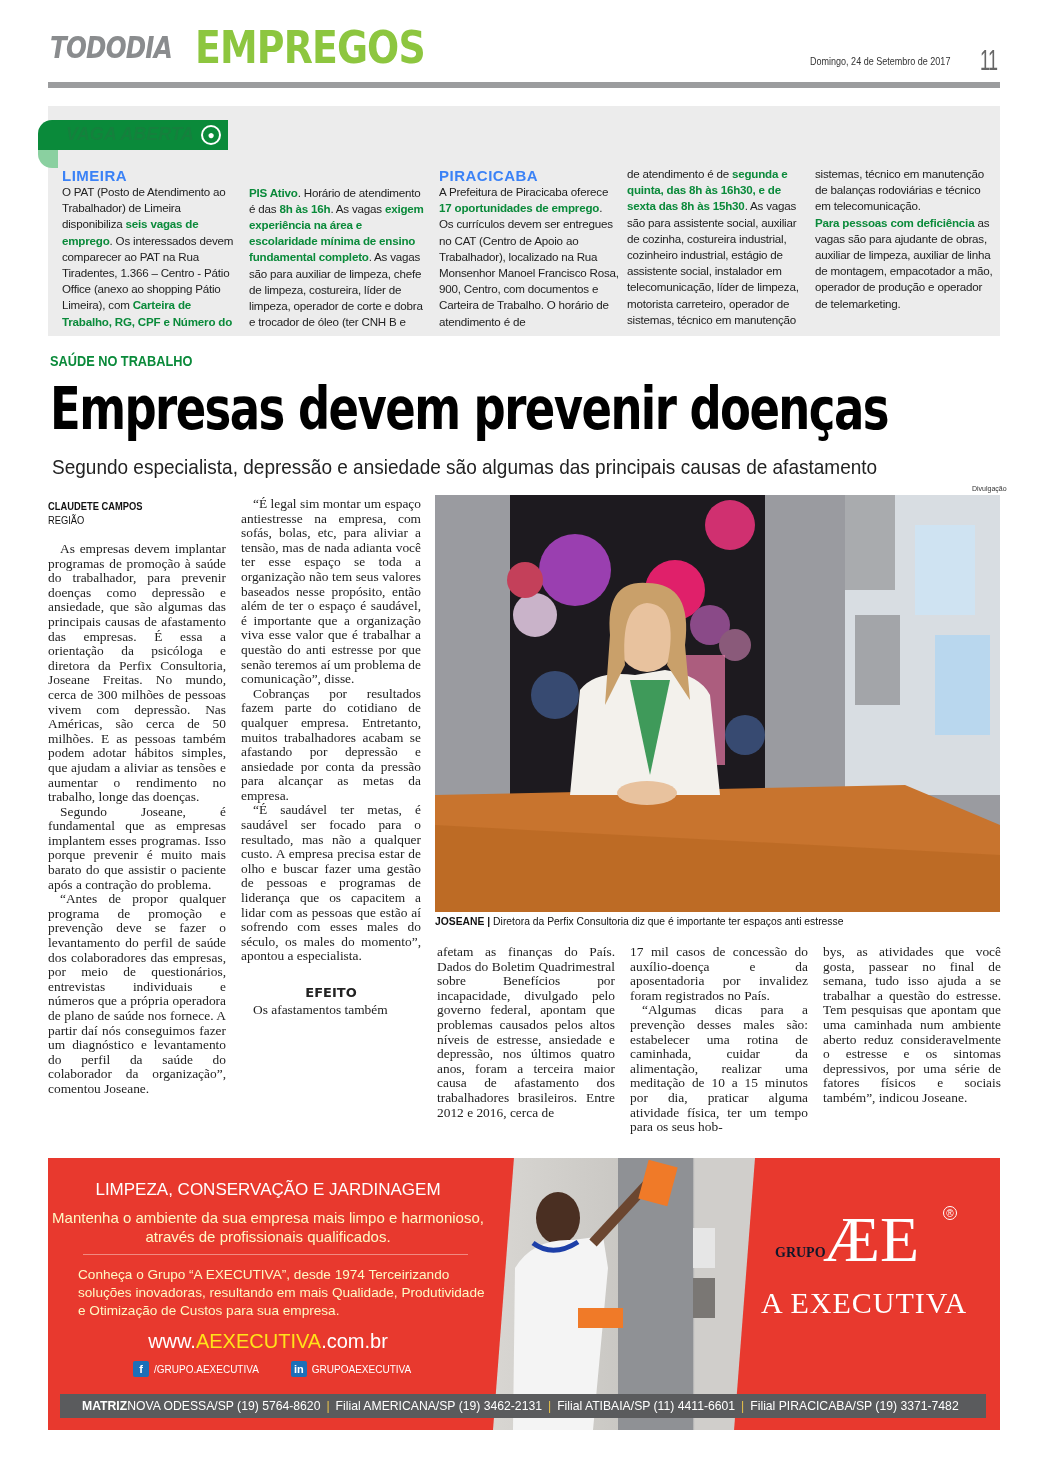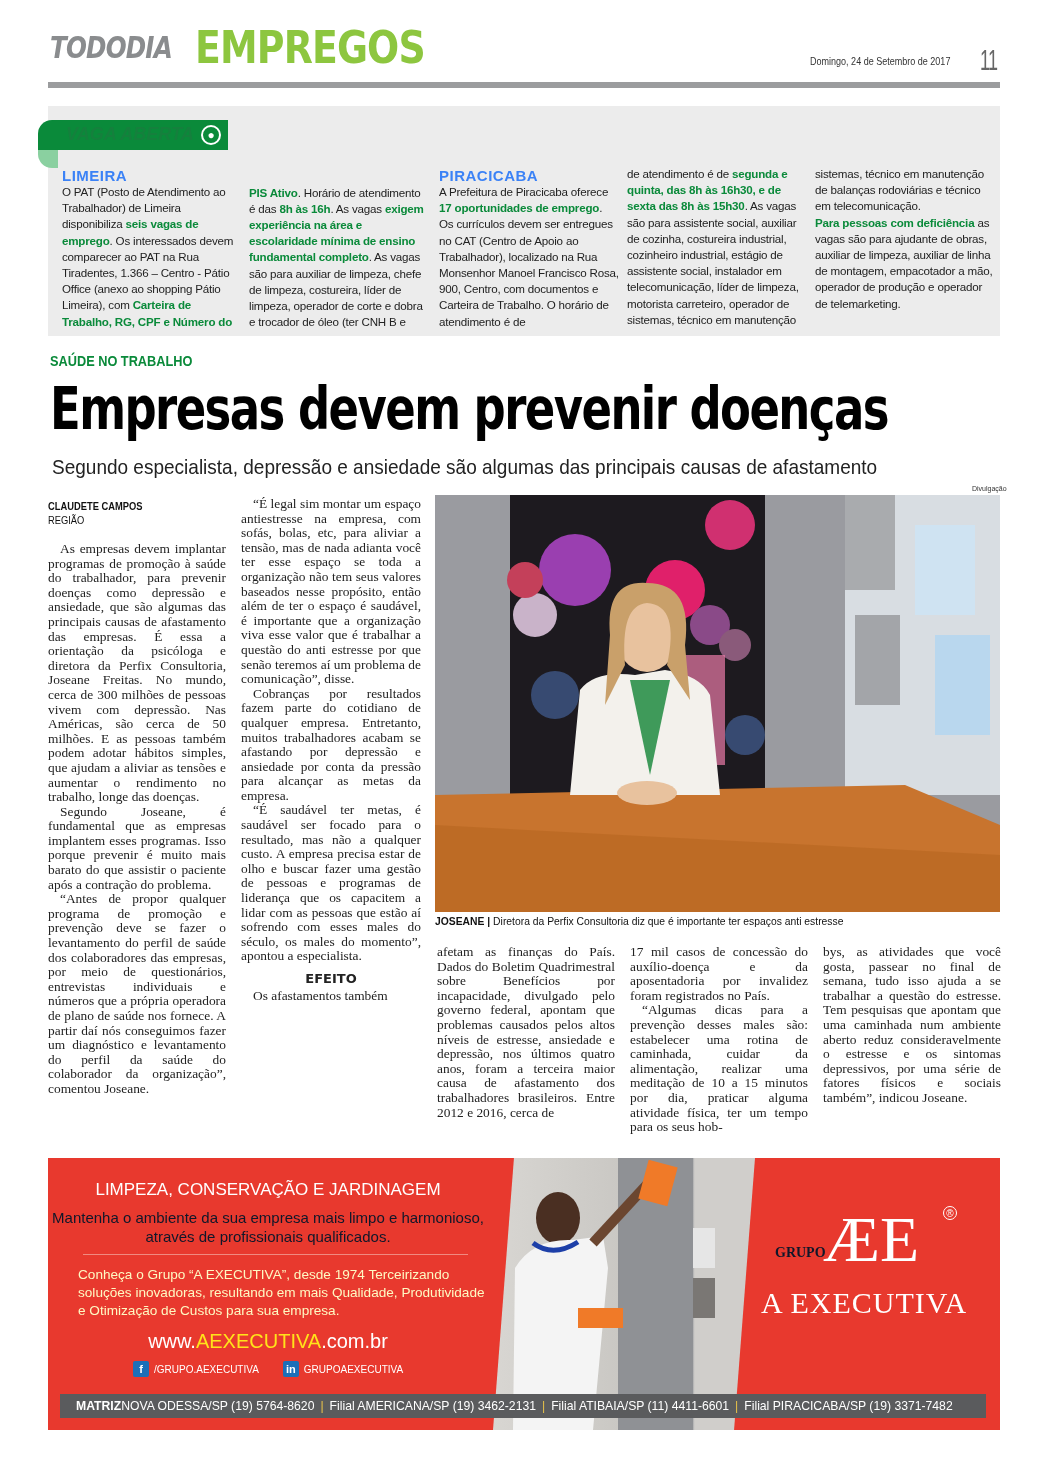--- a/index.html
+++ b/index.html
@@ -23,38 +23,38 @@
 
 #kicker{left:50px;top:352px;font-size:15px;font-weight:bold;color:#0a8a3a;transform:scaleX(0.85);transform-origin:left}
 #headline{left:50px;top:378px;font-family:"DejaVu Sans",sans-serif;font-weight:bold;font-size:58px;color:#000;letter-spacing:-2px;transform:scaleX(0.775);transform-origin:left;line-height:1.1;white-space:nowrap}
 #subhead{left:52px;top:455px;font-size:21px;color:#222;transform:scaleX(0.905);transform-origin:left;white-space:nowrap}
 
 .byline{font-weight:bold;font-size:11px;transform:scaleX(0.85);transform-origin:left}
 .region{font-size:11px;transform:scaleX(0.85);transform-origin:left}
 .col{font-family:"Liberation Serif",serif;font-size:13.4px;line-height:14.6px;text-align:justify;color:#222;hyphens:manual}
 .col p{text-indent:12px}
 .col p.noi{text-indent:0}
-.sub{font-family:"DejaVu Sans",sans-serif;font-weight:bold;font-size:13px;text-align:center;text-indent:0 !important;margin:8px 0 2px}
+.sub{font-family:"DejaVu Sans",sans-serif;font-weight:bold;font-size:13px;text-align:center;text-indent:0 !important;margin:22px 0 2px}
 
 #photo{left:435px;top:495px;width:565px;height:417px;overflow:hidden;background:#8d8f94}
 #credit{left:972px;top:485px;font-size:7px;color:#333}
 #caption{left:435px;top:915px;font-size:11.5px;color:#111;transform:scaleX(0.9);transform-origin:left;white-space:nowrap}
 #caption b{font-weight:bold}
 
 #ad{left:48px;top:1158px;width:952px;height:272px;background:#e8392e;overflow:hidden}
-.adt{color:#0f172a;text-align:center;font-family:"Liberation Sans",sans-serif}
+.adt{color:#fef9c3;text-align:center;font-family:"Liberation Sans",sans-serif}
 #ad-title{left:0;top:22px;width:440px;font-size:17px;color:#ffffff;text-align:center}
 #ad-p1{left:0;top:50px;width:440px;font-size:15px;line-height:19px}
 #ad-div{left:35px;top:96px;width:385px;height:1px;background:#f08a80}
 #ad-p2{left:30px;top:108px;width:410px;font-size:13.6px;line-height:18px;text-align:left;color:#fef9c3}
 #ad-url{left:0;top:172px;width:440px;font-size:20px;font-weight:normal;text-align:center;color:#fff}
 #ad-url .y{color:#ffe21a}
-#ad-social{left:85px;top:203px;font-size:10px;color:#fff;display:flex;gap:24px;align-items:flex-end}
+#ad-social{left:85px;top:203px;font-size:10px;color:#fff;display:flex;gap:32px;align-items:flex-end}
 .soc-ic{width:16px;height:16px;background:#1d6fb8;color:#fff;font-weight:bold;font-size:11px;display:inline-flex;align-items:center;justify-content:center;margin-right:5px;border-radius:2px}
-#ad-footer{left:12px;top:236px;width:926px;height:24px;background:#5a5b5d;color:#fff;font-size:12.2px;display:flex;align-items:center;padding-left:16px;white-space:nowrap;transform-origin:left}
+#ad-footer{left:12px;top:236px;width:926px;height:24px;background:#5a5b5d;color:#fff;font-size:12.2px;display:flex;align-items:center;padding-left:22px;white-space:nowrap;transform-origin:left}
 #ad-footer .sep{color:#e8c24a;margin:0 6px}
 #ad-photo{left:445px;top:0;width:262px;height:272px;background:linear-gradient(90deg,#d8d6d2 0%,#c8c6c2 55%,#9a9ca0 56%,#9a9ca0 76%,#d0cecb 77%);clip-path:polygon(8% 0,100% 0,92% 100%,0 100%)}
 #ad-logo-grupo{left:727px;top:87px;font-family:"Liberation Serif",serif;font-weight:bold;font-size:14px;color:#0f172a}
 #ad-logo-ae{left:775px;top:50px;font-family:"Liberation Serif",serif;font-size:64px;color:#fff;line-height:1}
 #ad-logo-reg{left:895px;top:48px;font-size:10px;color:#fff;border:1px solid #fff;border-radius:50%;width:14px;height:14px;text-align:center;line-height:13px}
 #ad-logo-name{left:713px;top:128px;font-family:"Liberation Serif",serif;font-size:30px;color:#fff;letter-spacing:1px}
 </style>
 </head>
 <body>
 

